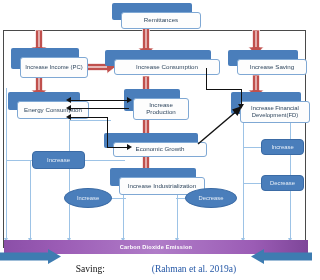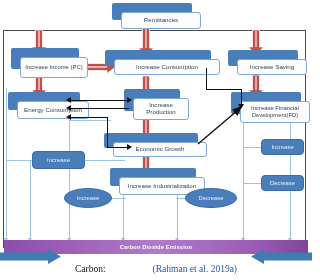--- a/index.html
+++ b/index.html
@@ -310,16 +310,16 @@
     </svg>
   </div>
 
   <div class="co2arrow" style="left:250px;top:249px;">
     <svg width="62" height="15" viewBox="0 0 62 15">
       <polygon points="62,3.5 14,3.5 14,0 1,7.5 14,15 14,11.5 62,11.5" fill="#3e7cb1"></polygon>
     </svg>
   </div>
 
   <div class="src" style="left:0px;top:264px;">
-    <span>Carbon:</span><span class="blue">(Rahman et al. 2019a)</span>
+    <span>Saving:</span><span class="blue">(Rahman et al. 2019a)</span>
   </div>
 
 </div>
 
 </body></html>

